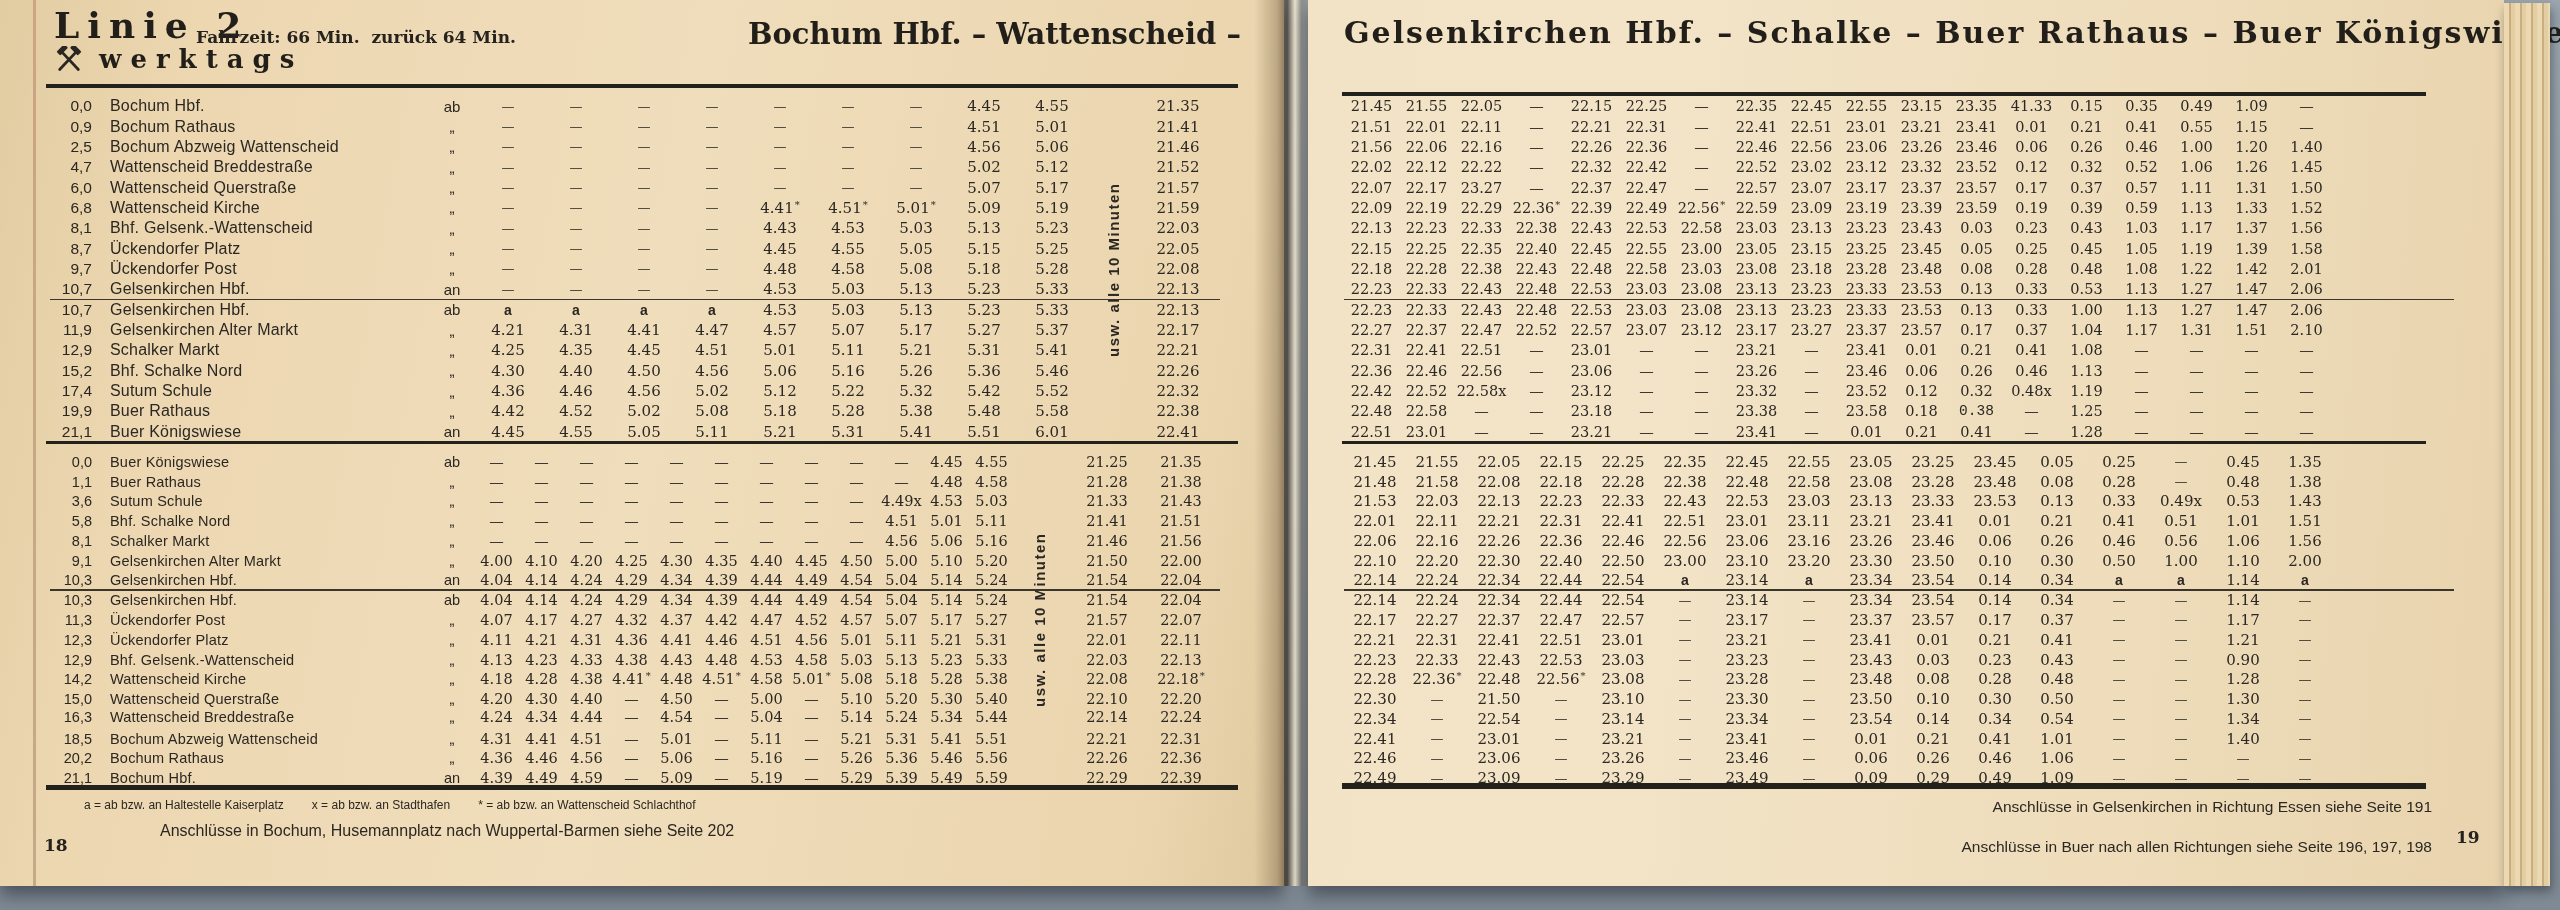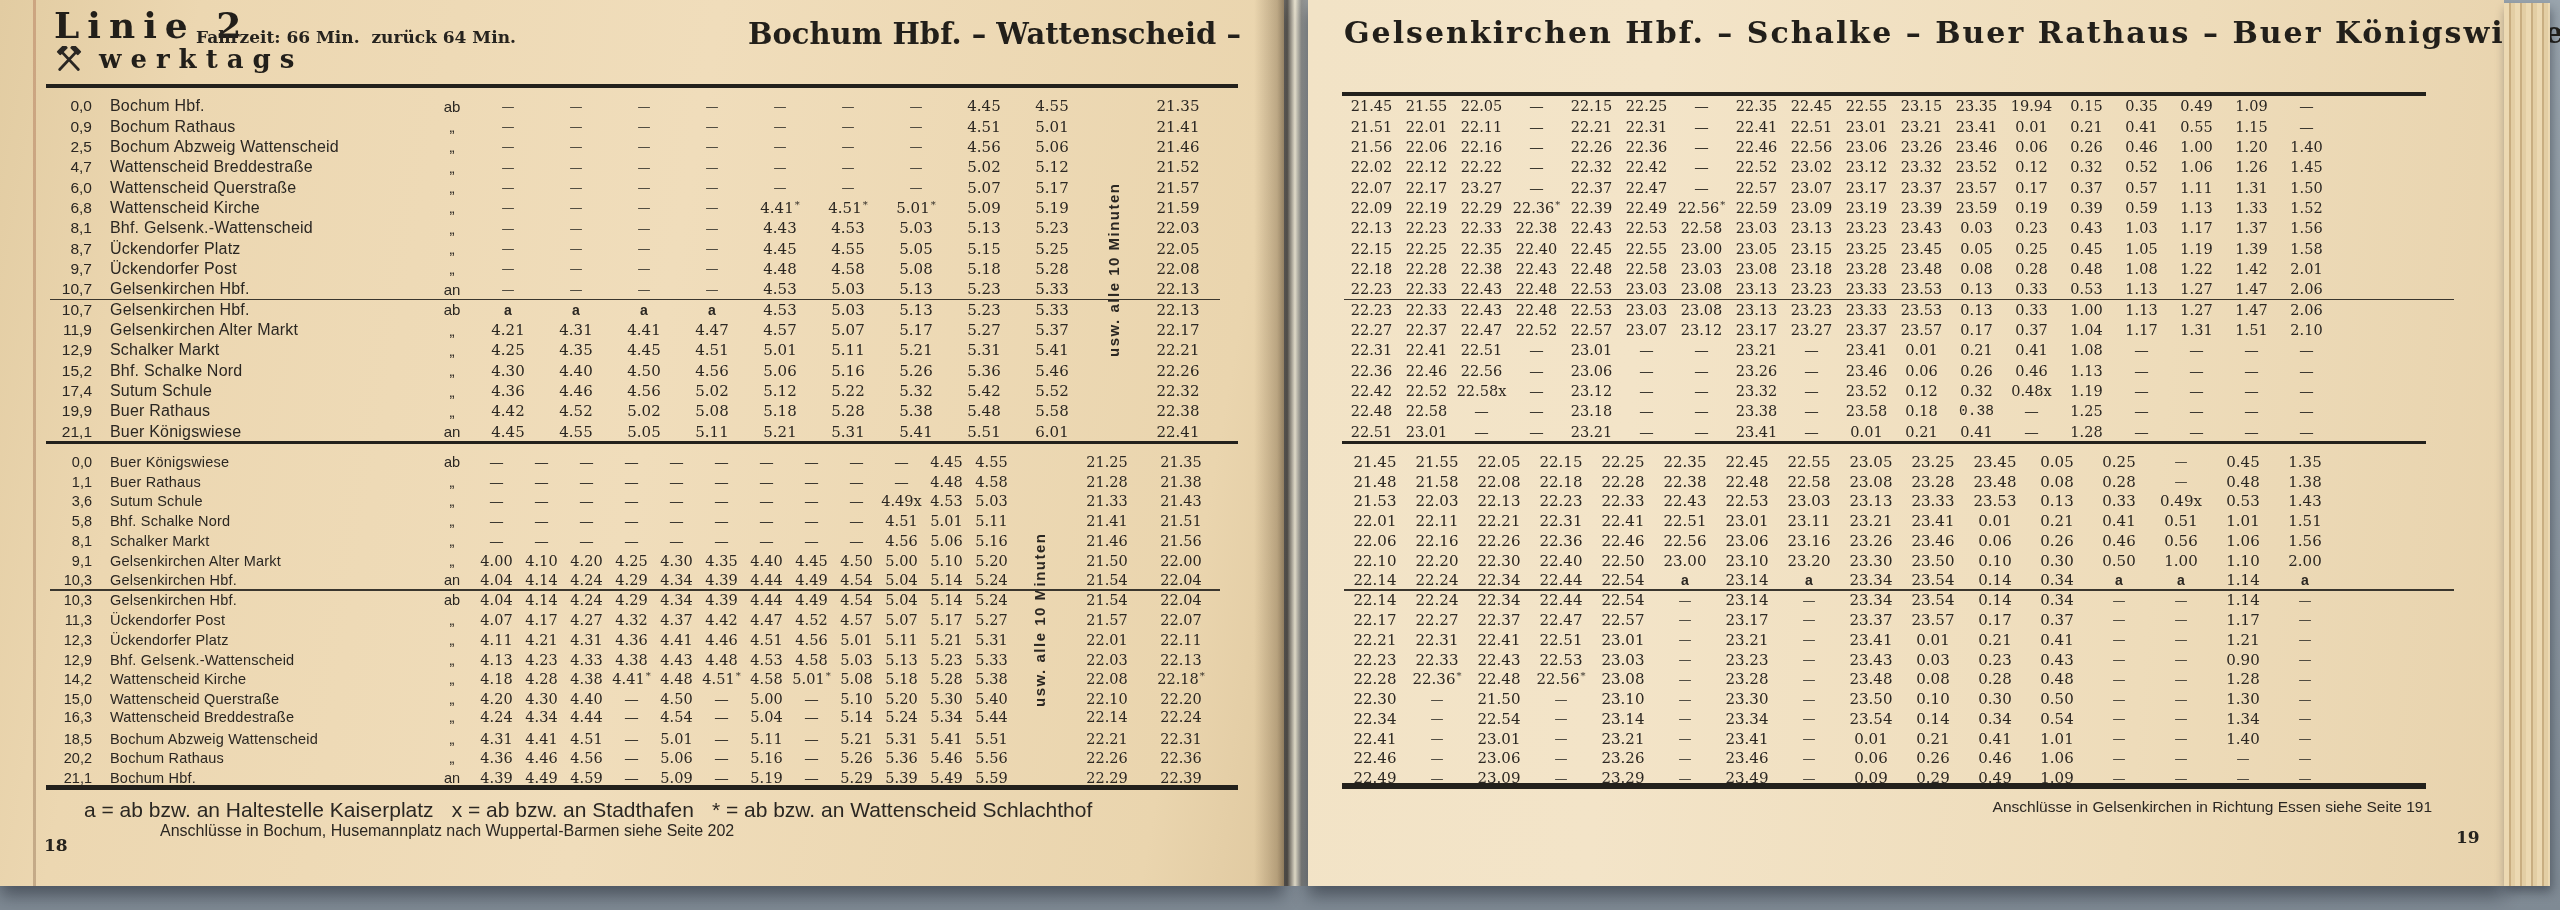--- a/index.html
+++ b/index.html
@@ -55,21 +55,21 @@
   #right-top .cell{font-size:14.5px;}
   sup.ast{font-size:10px;line-height:0;vertical-align:5px;margin-left:1px;}
   .thin-divider{position:absolute;left:0;width:100%;height:1.5px;background:#3a362e;}
   .usw{position:absolute;display:flex;align-items:center;justify-content:center;
        writing-mode:vertical-rl;transform:rotate(180deg);
        font:bold 15px "Liberation Sans",sans-serif;letter-spacing:1.5px;color:#2b2722;}
   #left-top .usw{left:1036px;top:28px;width:54px;height:292px;}
   #left-bottom .usw{left:964px;top:8px;width:50px;height:320px;}
 
   
-  .legend{position:absolute;left:84px;top:798px;display:flex;gap:18px;font-size:21px;color:#2b2722;white-space:nowrap;}
+  .legend{position:absolute;left:84px;top:798px;display:flex;gap:28px;font-size:12px;color:#2b2722;white-space:nowrap;}
   .conn-left{position:absolute;left:160px;top:822px;font-size:16px;color:#2b2722;white-space:nowrap;}
   .rfoot{position:absolute;left:40px;width:1084px;text-align:right;font-size:15.5px;color:#2b2722;white-space:nowrap;}
   .rf1{top:798px;} .rf2{top:818px;} .rf3{top:838px;}
   .pagenum{position:absolute;font:bold 17px "DejaVu Serif",serif;color:#26231e;}
   .pn-left{left:44px;top:835px;}
   .pn-right{left:1148px;top:827px;}
 </style>
 </head>
 <body>
 
@@ -746,21 +746,21 @@
           <div class="cell time" style="width: 55px;">22.05</div>
           <div class="cell time dash" style="width: 55px;">—</div>
           <div class="cell time" style="width: 55px;">22.15</div>
           <div class="cell time" style="width: 55px;">22.25</div>
           <div class="cell time dash" style="width: 55px;">—</div>
           <div class="cell time" style="width: 55px;">22.35</div>
           <div class="cell time" style="width: 55px;">22.45</div>
           <div class="cell time" style="width: 55px;">22.55</div>
           <div class="cell time" style="width: 55px;">23.15</div>
           <div class="cell time" style="width: 55px;">23.35</div>
-          <div class="cell time" style="width: 55px;">19.94</div>
+          <div class="cell time" style="width: 55px;">41.33</div>
           <div class="cell time" style="width: 55px;">0.15</div>
           <div class="cell time" style="width: 55px;">0.35</div>
           <div class="cell time" style="width: 55px;">0.49</div>
           <div class="cell time" style="width: 55px;">1.09</div>
           <div class="cell time dash" style="width: 55px;">—</div>
         </div>
         <div class="trow" style="top: 20.3529px; height: 20.3529px;">
           <div class="cell time" style="width: 55px;">21.51</div>
           <div class="cell time" style="width: 55px;">22.01</div>
           <div class="cell time" style="width: 55px;">22.11</div>
@@ -1388,17 +1388,18 @@
           <div class="cell time" style="width: 62px;">1.09</div>
           <div class="cell time dash" style="width: 62px;">—</div>
           <div class="cell time dash" style="width: 62px;">—</div>
           <div class="cell time dash" style="width: 62px;">—</div>
           <div class="cell time dash" style="width: 62px;">—</div>
         </div>
       </div>
     <div class="rule rr-bot"></div>
 
     <div class="rfoot rf1">Anschlüsse in Gelsenkirchen in Richtung Essen siehe Seite 191</div>
+    <div class="rfoot rf3">Anschlüsse in Buer nach allen Richtungen siehe Seite 196, 197, 198</div>
     <div class="pagenum pn-right">19</div>
   </section>
 
   <div class="page-stack-edge"></div>
 </div>
 
 </body></html>

